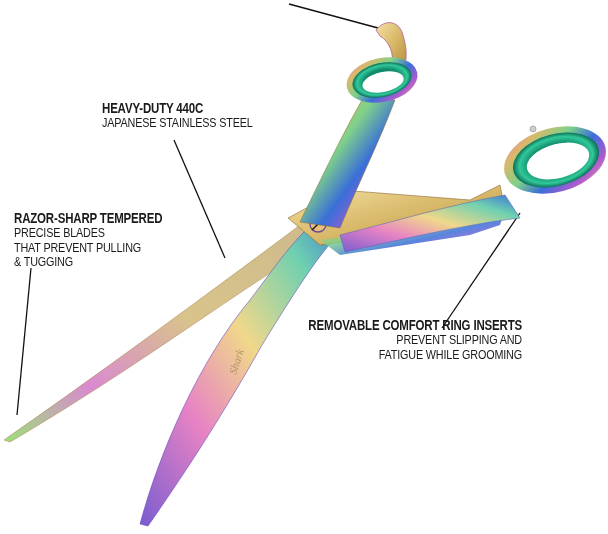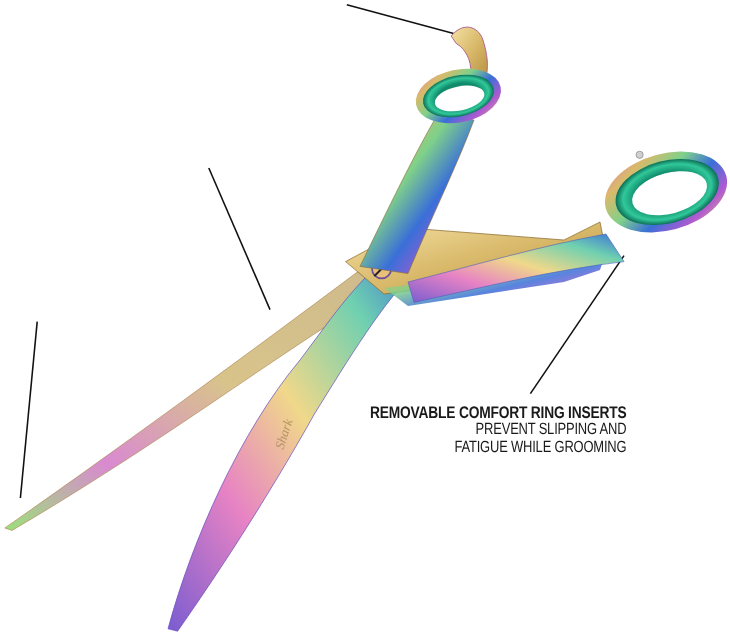--- a/index.html
+++ b/index.html
@@ -9,21 +9,21 @@
     svg.art { position: absolute; left: 0; top: 0; }
     .callout { position: absolute; line-height: 1.0; letter-spacing: -0.2px; }
     .callout .title { font-weight: bold; font-size: 14px; transform: scaleX(0.82); display: block; white-space: nowrap; }
     .callout .body { font-size: 13.5px; transform: scaleX(0.80); display: block; white-space: nowrap; margin-top: 1px; }
     .right .title, .right .body { transform-origin: right center; text-align: right; }
     .left .title, .left .body { transform-origin: left center; text-align: left; }
 
     #c-finger { right: 327px; top: 1px; width: 260px; }
     #c-steel { left: 102px; top: 101px; width: 240px; }
     #c-razor { left: 14px; top: 211px; width: 240px; }
-    #c-rings { right: 86px; top: 336px; width: 320px; }
+    #c-rings { right: 86px; top: 318px; width: 320px; }
   </style>
 </head>
 <body>
 
 <div class="stage">
 
   <svg class="art" width="608" height="534" viewBox="0 0 608 534">
     <defs>
       <linearGradient id="rainbow" x1="0" y1="0" x2="1" y2="1">
         <stop offset="0" stop-color="#e77fb8"></stop>
@@ -85,21 +85,31 @@
     <path d="M340,235 C400,220 450,205 505,195 L520,218 C460,225 400,240 345,252 Z" fill="url(#bladeB)" stroke="#4a5fc0" stroke-width="0.5"></path>
 
     <ellipse cx="555" cy="160" rx="52" ry="32" transform="rotate(-15 555 160)" fill="url(#rainbow)"></ellipse>
     <ellipse cx="556" cy="160" rx="44" ry="26" transform="rotate(-15 556 160)" fill="url(#ring)"></ellipse>
     <ellipse cx="558" cy="161" rx="32" ry="17" transform="rotate(-15 558 161)" fill="#ffffff"></ellipse>
 
     <circle cx="533" cy="129" r="3" fill="#cfcfcf" stroke="#888" stroke-width="0.6"></circle>
   </svg>
 
 
+  <div class="callout left" id="c-steel">
+    <span class="title">HEAVY-DUTY 440C</span>
+    <span class="body">JAPANESE STAINLESS STEEL</span>
+  </div>
 
+  <div class="callout left" id="c-razor">
+    <span class="title">RAZOR-SHARP TEMPERED</span>
+    <span class="body">PRECISE BLADES</span>
+    <span class="body">THAT PREVENT PULLING</span>
+    <span class="body">&amp; TUGGING</span>
+  </div>
 
   <div class="callout right" id="c-rings">
     <span class="title">REMOVABLE COMFORT RING INSERTS</span>
     <span class="body">PREVENT SLIPPING AND</span>
     <span class="body">FATIGUE WHILE GROOMING</span>
   </div>
 
 </div>
 
 </body></html>

